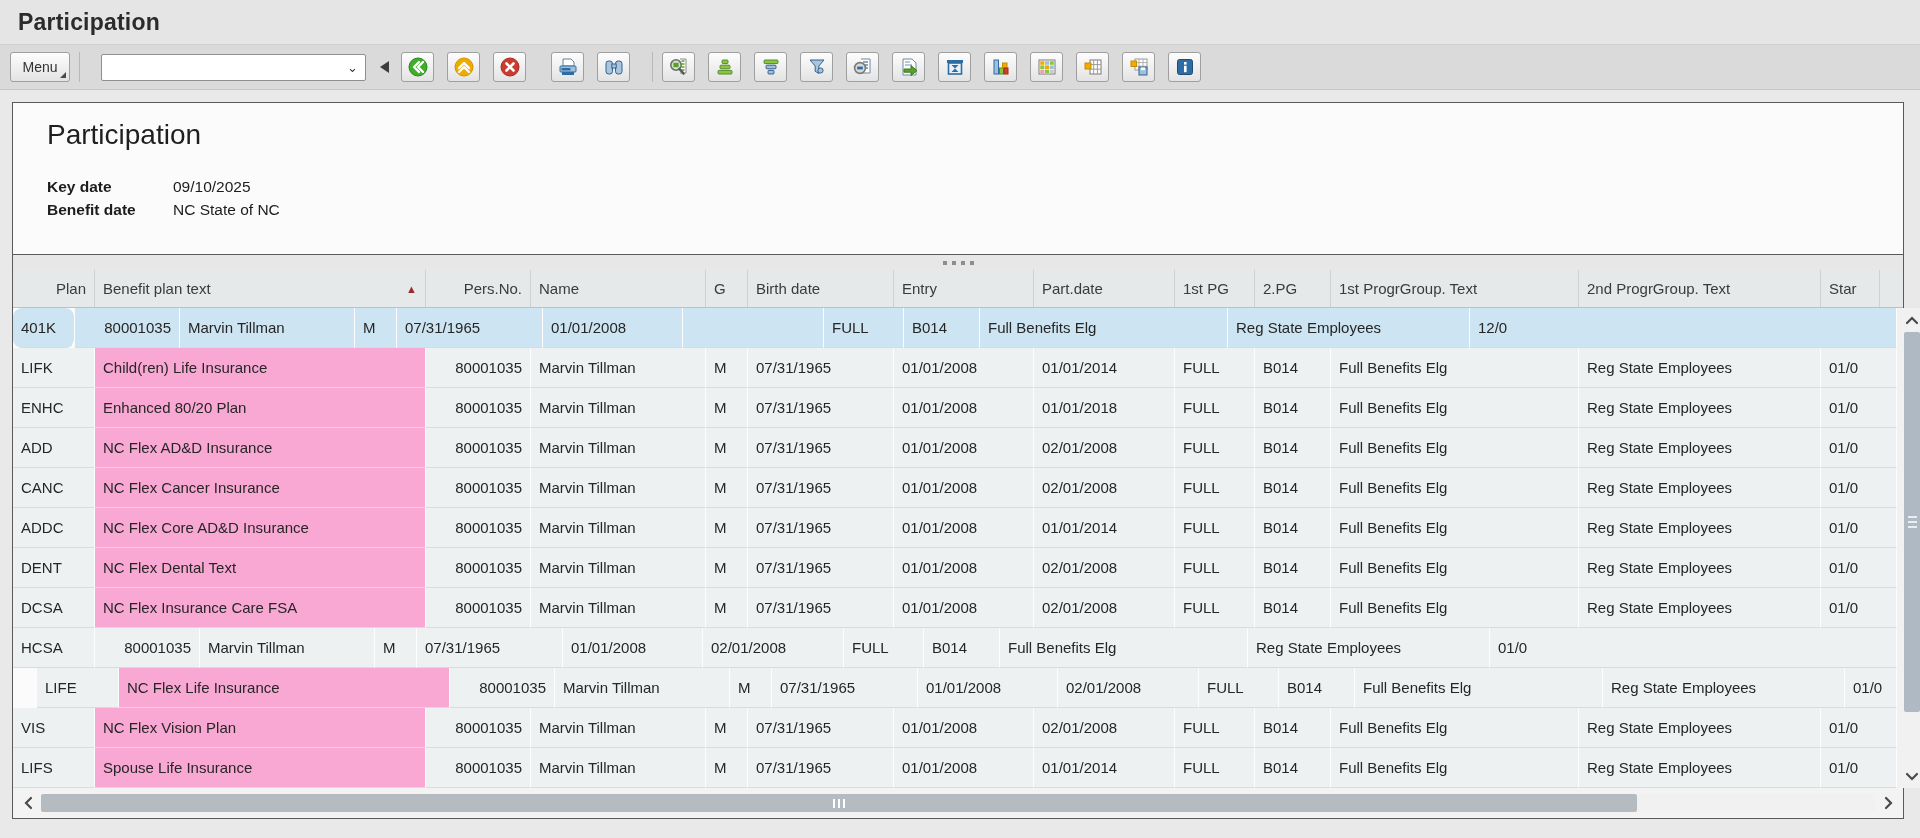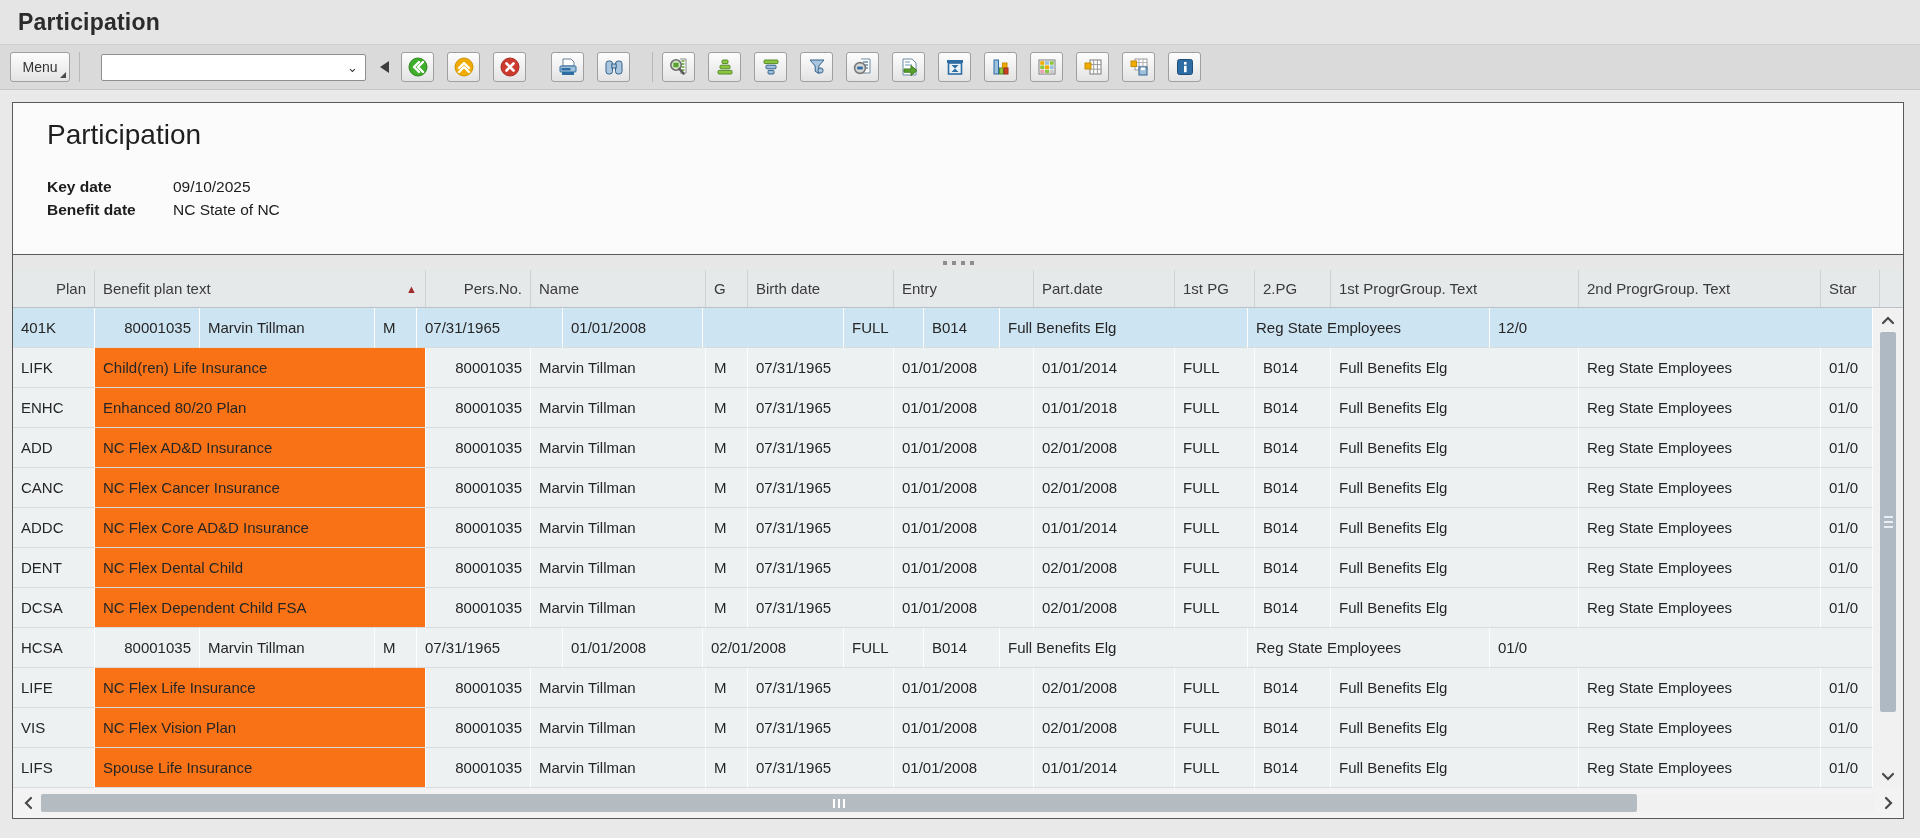--- a/index.html
+++ b/index.html
@@ -97,21 +97,21 @@
   .grid-body { display:flex; }
   .rows { flex:1 1 auto; }
   .grow { display:flex; height:40px; }
   .cell {
     display:flex; align-items:center;
     padding:0 8px; white-space:nowrap; overflow:hidden;
     border-right:1px solid #fdfdfd; border-bottom:1px solid #d8dcde;
     background:#eef1f2; flex:0 0 auto;
   }
   .cell.right { justify-content:flex-end; }
-  .cell.keycol { background:#f97316; }
+  .cell.keycol { background:#f9a8d4; }
   .grow.selected .cell { background:#cde4f2; }
   .grow.selected .cell.keycol { background:#c9deeb; }
   .cell.flexfill { flex:1 1 auto;text-align:center; }
 
   
   .vscroll {
     flex:0 0 30px; width:30px; background:#f1f1f1;
     display:flex; flex-direction:column; align-items:center;
     padding:2px 0;
   }
@@ -387,21 +387,21 @@
           <span>2nd ProgrGroup. Text</span>
         </div>
         <div class="hcell" style="width: 52px; flex: 1 1 auto;">
           <span>Star</span>
         </div>
         <div class="hcell hstub"></div>
       </div>
     <div class="grid-body">
       <div class="rows">
           <div class="grow selected">
-            <div class="cell" style="width: 82px;">401K</div>
+            <div class="cell" style="width: 62px; border-radius: 9px;">401K</div>
             <div class="cell right" style="width: 105px;">80001035</div>
             <div class="cell" style="width: 175px;">Marvin Tillman</div>
             <div class="cell" style="width: 42px;">M</div>
             <div class="cell" style="width: 146px;">07/31/1965</div>
             <div class="cell" style="width: 140px;">01/01/2008</div>
             <div class="cell" style="width: 141px;"></div>
             <div class="cell" style="width: 80px;">FULL</div>
             <div class="cell" style="width: 76px;">B014</div>
             <div class="cell" style="width: 248px;">Full Benefits Elg</div>
             <div class="cell" style="width: 242px;">Reg State Employees</div>
@@ -477,36 +477,36 @@
             <div class="cell" style="width: 140px;">01/01/2008</div>
             <div class="cell" style="width: 141px;">01/01/2014</div>
             <div class="cell" style="width: 80px;">FULL</div>
             <div class="cell" style="width: 76px;">B014</div>
             <div class="cell" style="width: 248px;">Full Benefits Elg</div>
             <div class="cell" style="width: 242px;">Reg State Employees</div>
             <div class="cell flexfill" style="width: 52px;">01/0</div>
           </div>
           <div class="grow">
             <div class="cell" style="width: 82px;">DENT</div>
-            <div class="cell keycol" style="width: 331px;">NC Flex Dental Child</div>
+            <div class="cell keycol" style="width: 331px;">NC Flex Dental Text</div>
             <div class="cell right" style="width: 105px;">80001035</div>
             <div class="cell" style="width: 175px;">Marvin Tillman</div>
             <div class="cell" style="width: 42px;">M</div>
             <div class="cell" style="width: 146px;">07/31/1965</div>
             <div class="cell" style="width: 140px;">01/01/2008</div>
             <div class="cell" style="width: 141px;">02/01/2008</div>
             <div class="cell" style="width: 80px;">FULL</div>
             <div class="cell" style="width: 76px;">B014</div>
             <div class="cell" style="width: 248px;">Full Benefits Elg</div>
             <div class="cell" style="width: 242px;">Reg State Employees</div>
             <div class="cell flexfill" style="width: 52px;">01/0</div>
           </div>
           <div class="grow">
             <div class="cell" style="width: 82px;">DCSA</div>
-            <div class="cell keycol" style="width: 331px;">NC Flex Dependent Child FSA</div>
+            <div class="cell keycol" style="width: 331px;">NC Flex Insurance Care FSA</div>
             <div class="cell right" style="width: 105px;">80001035</div>
             <div class="cell" style="width: 175px;">Marvin Tillman</div>
             <div class="cell" style="width: 42px;">M</div>
             <div class="cell" style="width: 146px;">07/31/1965</div>
             <div class="cell" style="width: 140px;">01/01/2008</div>
             <div class="cell" style="width: 141px;">02/01/2008</div>
             <div class="cell" style="width: 80px;">FULL</div>
             <div class="cell" style="width: 76px;">B014</div>
             <div class="cell" style="width: 248px;">Full Benefits Elg</div>
             <div class="cell" style="width: 242px;">Reg State Employees</div>
@@ -520,21 +520,21 @@
             <div class="cell" style="width: 146px;">07/31/1965</div>
             <div class="cell" style="width: 140px;">01/01/2008</div>
             <div class="cell" style="width: 141px;">02/01/2008</div>
             <div class="cell" style="width: 80px;">FULL</div>
             <div class="cell" style="width: 76px;">B014</div>
             <div class="cell" style="width: 248px;">Full Benefits Elg</div>
             <div class="cell" style="width: 242px;">Reg State Employees</div>
             <div class="cell flexfill" style="width: 52px;">01/0</div>
           </div>
           <div class="grow">
-            <div class="cell" style="width: 82px;">LIFE</div>
+            <div class="cell" style="width: 82px; margin-left: 24px;">LIFE</div>
             <div class="cell keycol" style="width: 331px;">NC Flex Life Insurance</div>
             <div class="cell right" style="width: 105px;">80001035</div>
             <div class="cell" style="width: 175px;">Marvin Tillman</div>
             <div class="cell" style="width: 42px;">M</div>
             <div class="cell" style="width: 146px;">07/31/1965</div>
             <div class="cell" style="width: 140px;">01/01/2008</div>
             <div class="cell" style="width: 141px;">02/01/2008</div>
             <div class="cell" style="width: 80px;">FULL</div>
             <div class="cell" style="width: 76px;">B014</div>
             <div class="cell" style="width: 248px;">Full Benefits Elg</div>

